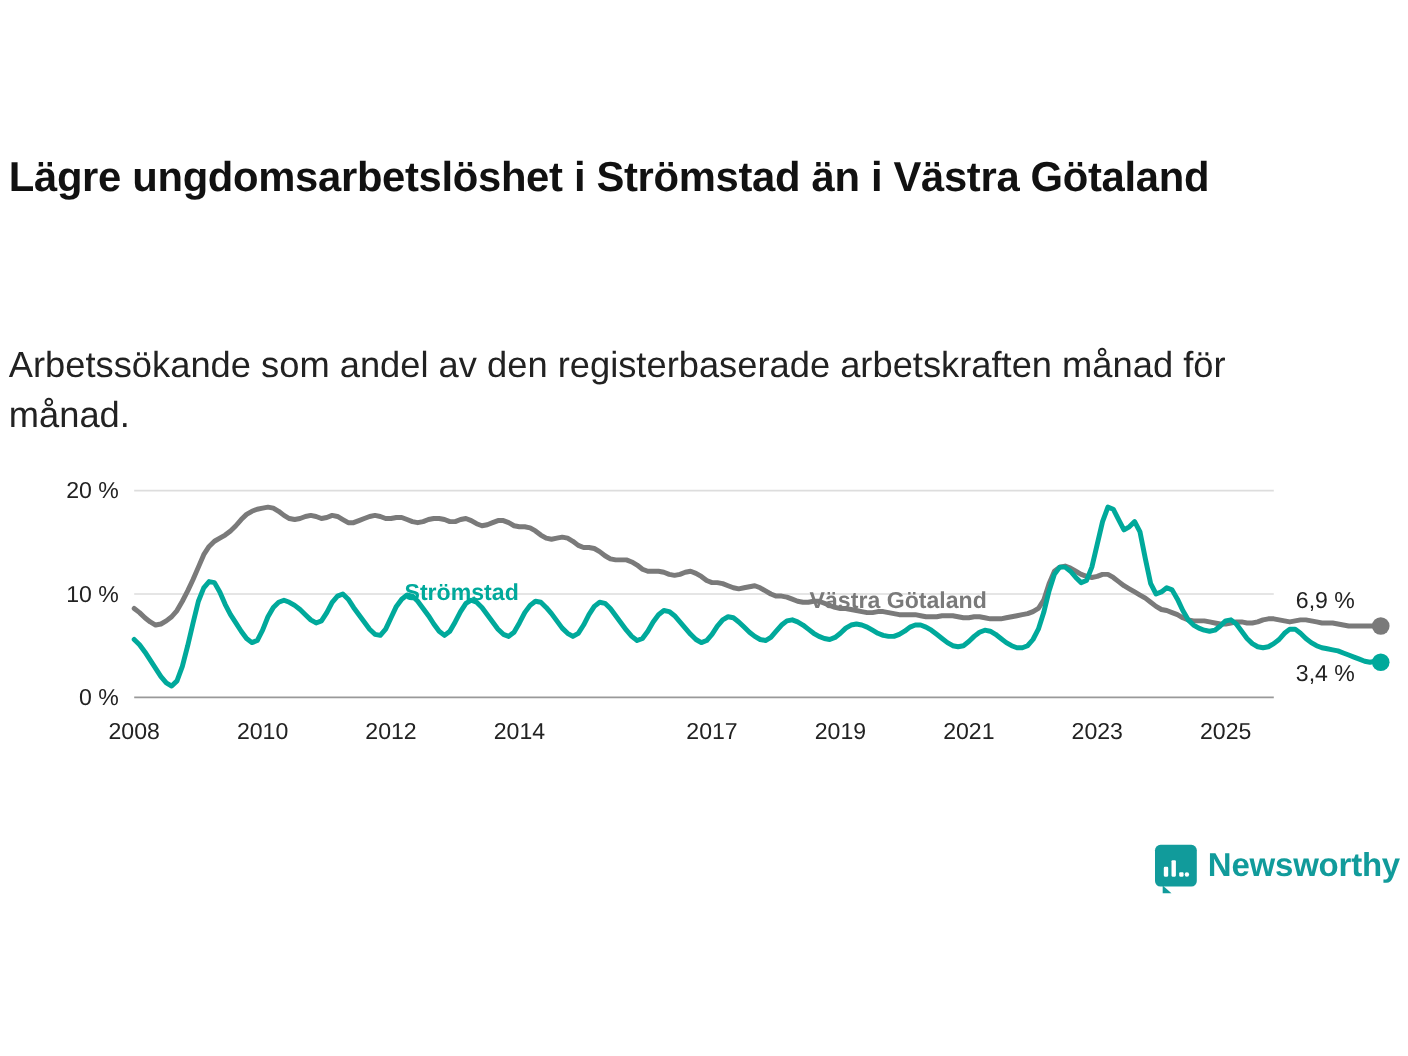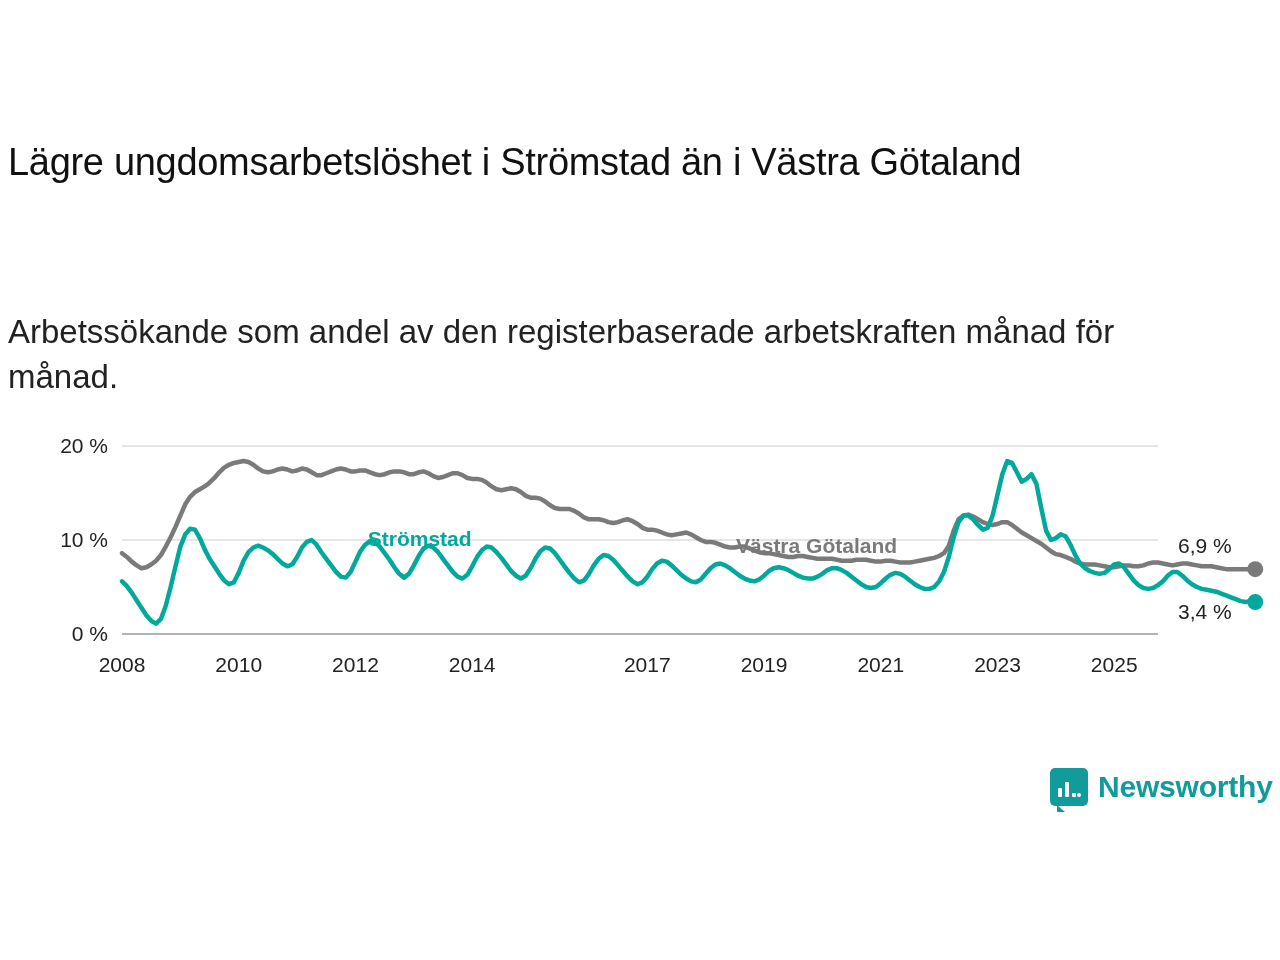--- a/index.html
+++ b/index.html
@@ -18,21 +18,21 @@
   .page {
     position: absolute;
     inset: 0;
   }
   .title {
     position: absolute;
     left: 8px;
     top: 140px;
     width: 1180px;
     font-size: 38px;
-    font-weight: normal;
+    font-weight: bold;
     line-height: 1.17;
     letter-spacing: -0.3px;
     color: #111111;
   }
   .subtitle {
     position: absolute;
     left: 8px;
     top: 310px;
     width: 1180px;
     font-size: 33px;

